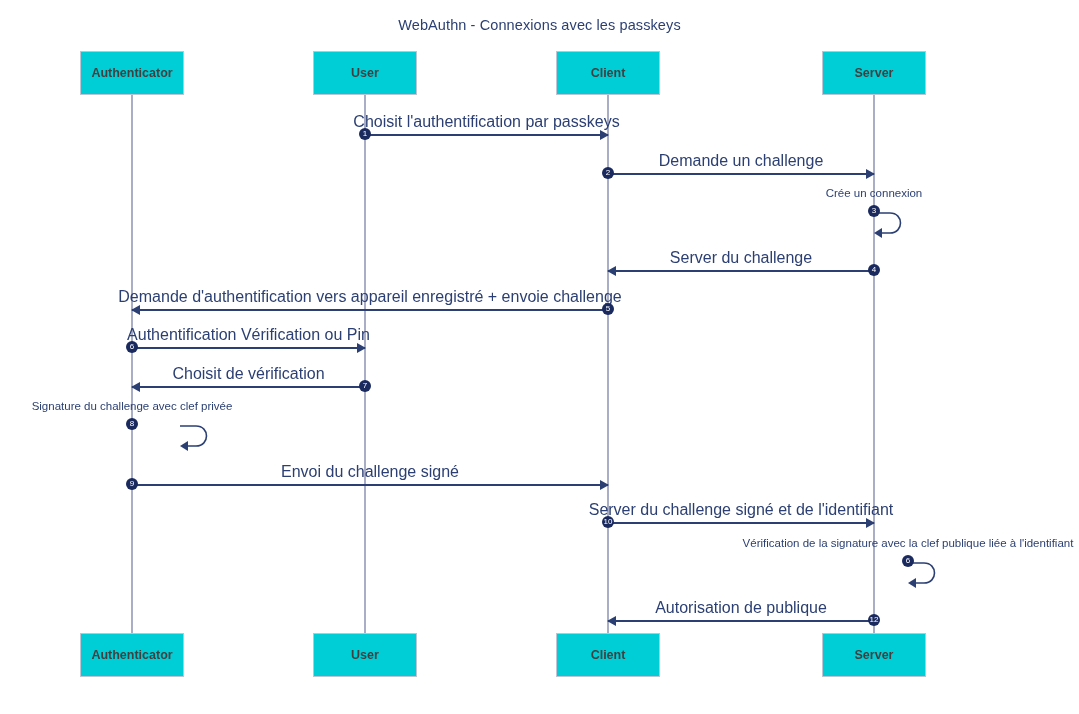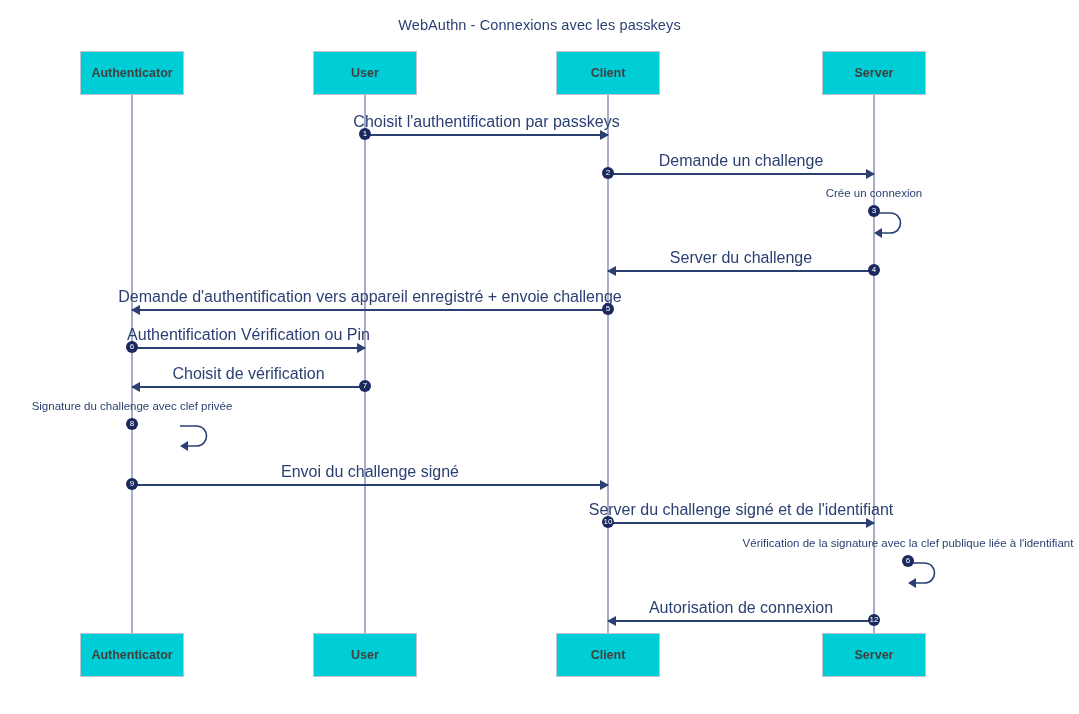--- a/index.html
+++ b/index.html
@@ -159,17 +159,17 @@
         <svg width="40" height="28" viewBox="0 0 40 28">
           <path d="M0 2 H16 C30 2 30 22 16 22 H6" fill="none" stroke="#2b3f72" stroke-width="1.6"></path>
           <path d="M8 17 L8 27 L0 22 Z" fill="#2b3f72"></path>
         </svg>
         <div class="slabel">Vérification de la signature avec la clef publique liée à l'identifiant</div>
         <div class="num">6</div>
       </div>
       <div class="msg to-left" style="left: 608px; top: 620px; width: 266px;">
         <div class="line"></div>
         <div class="head"></div>
-        <div class="mlabel center">Autorisation de connexion</div>
+        <div class="mlabel center">Autorisation de publique</div>
         <div class="num">12</div>
       </div>
     </div>
 </div>
 
 </body></html>

